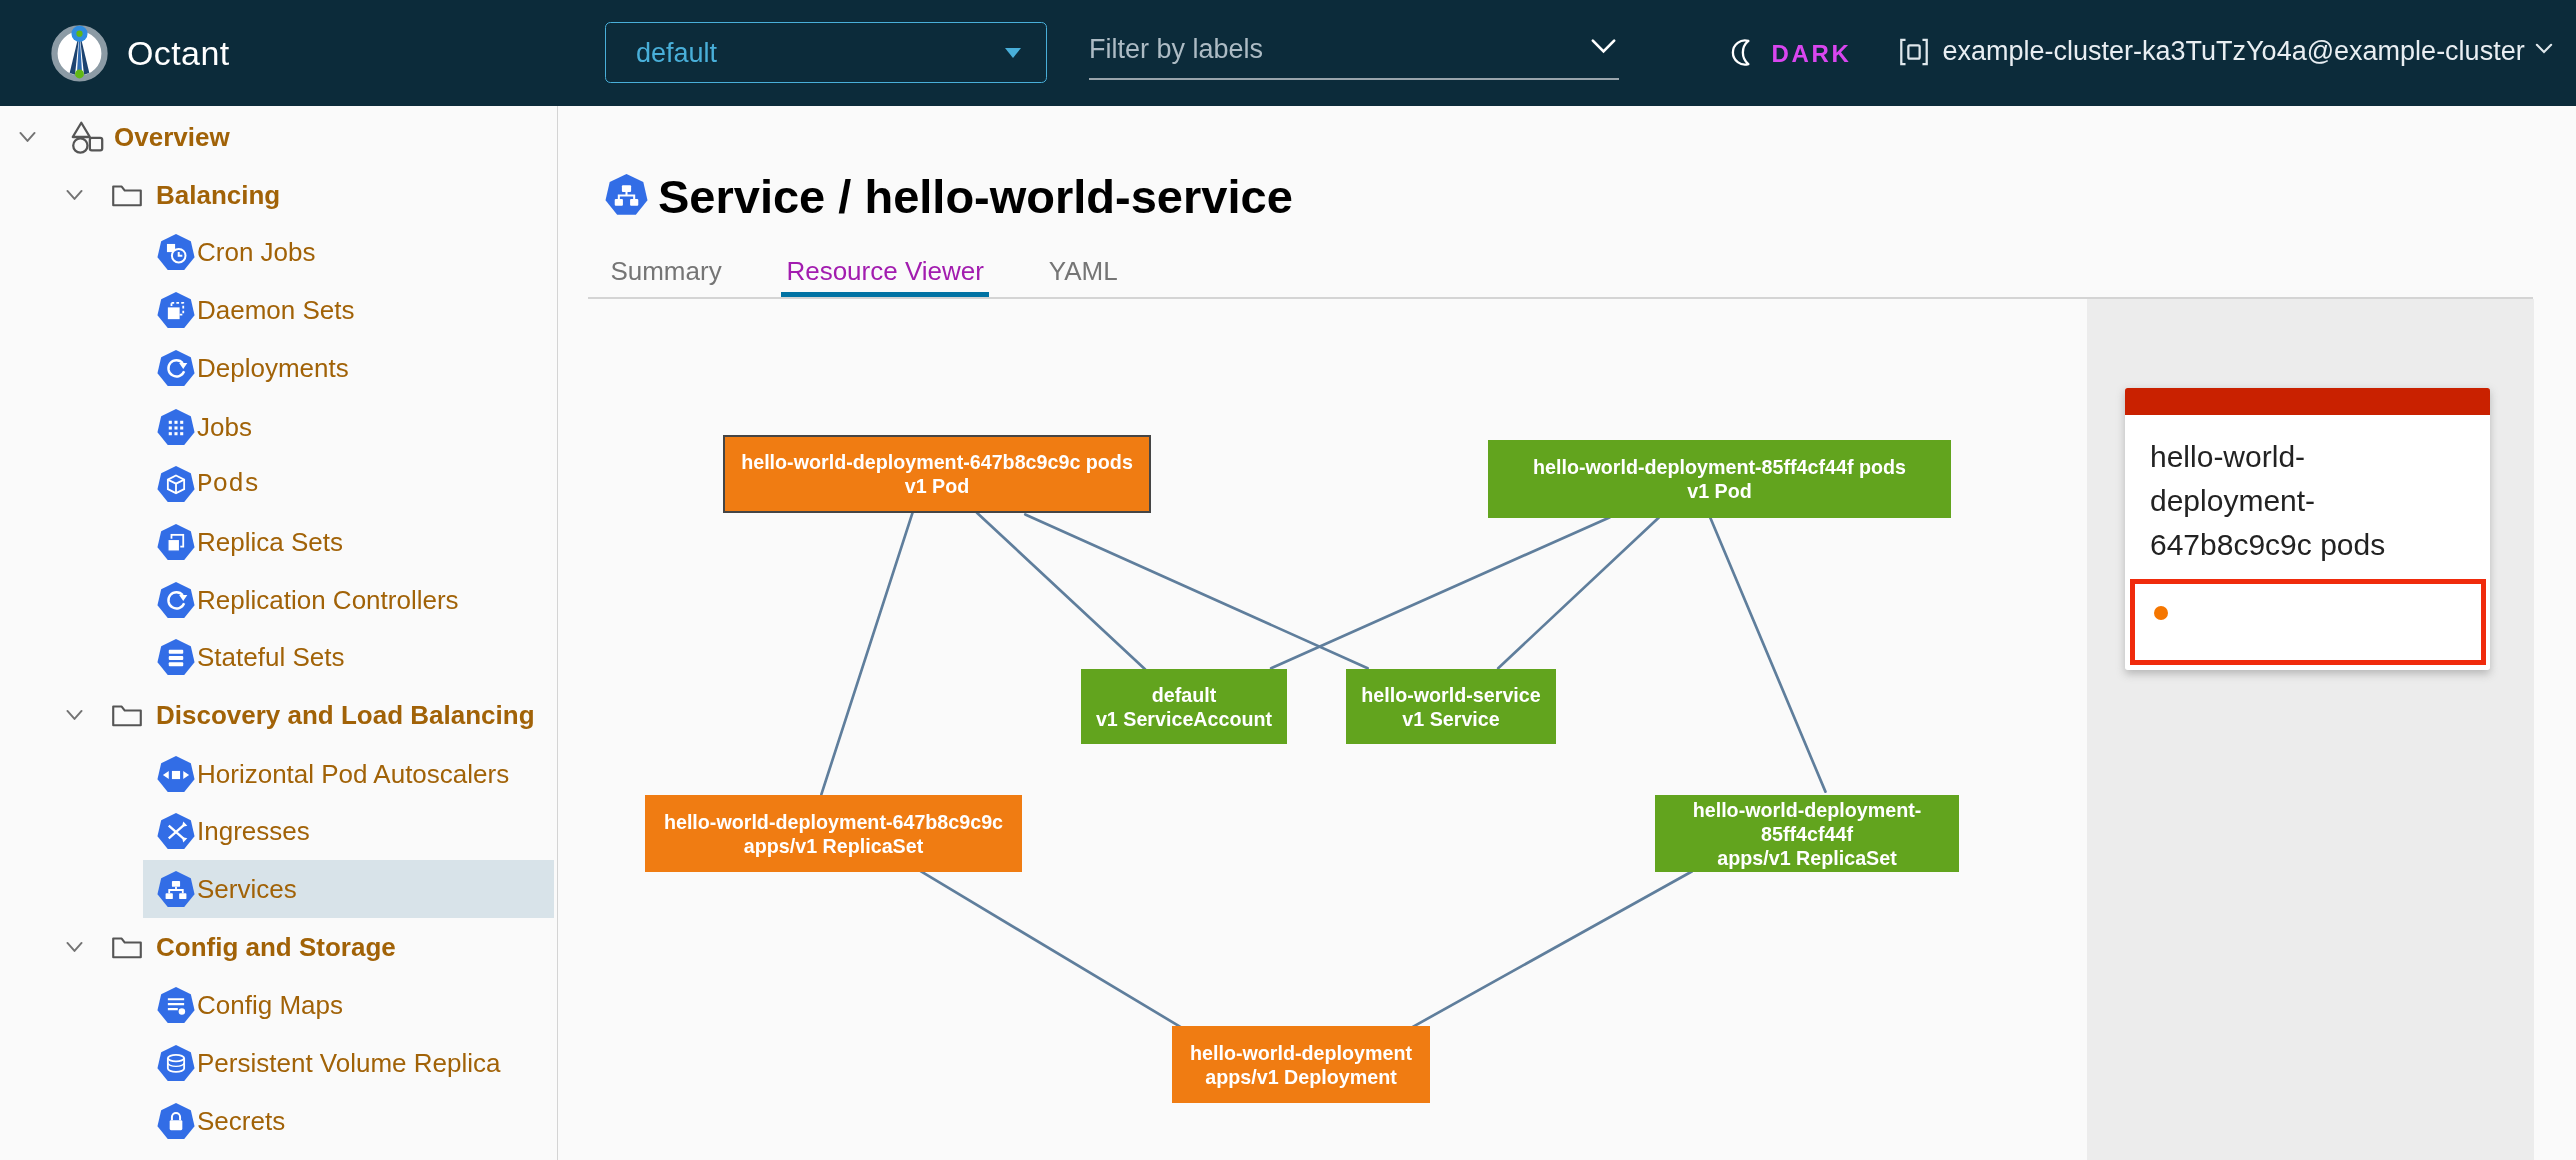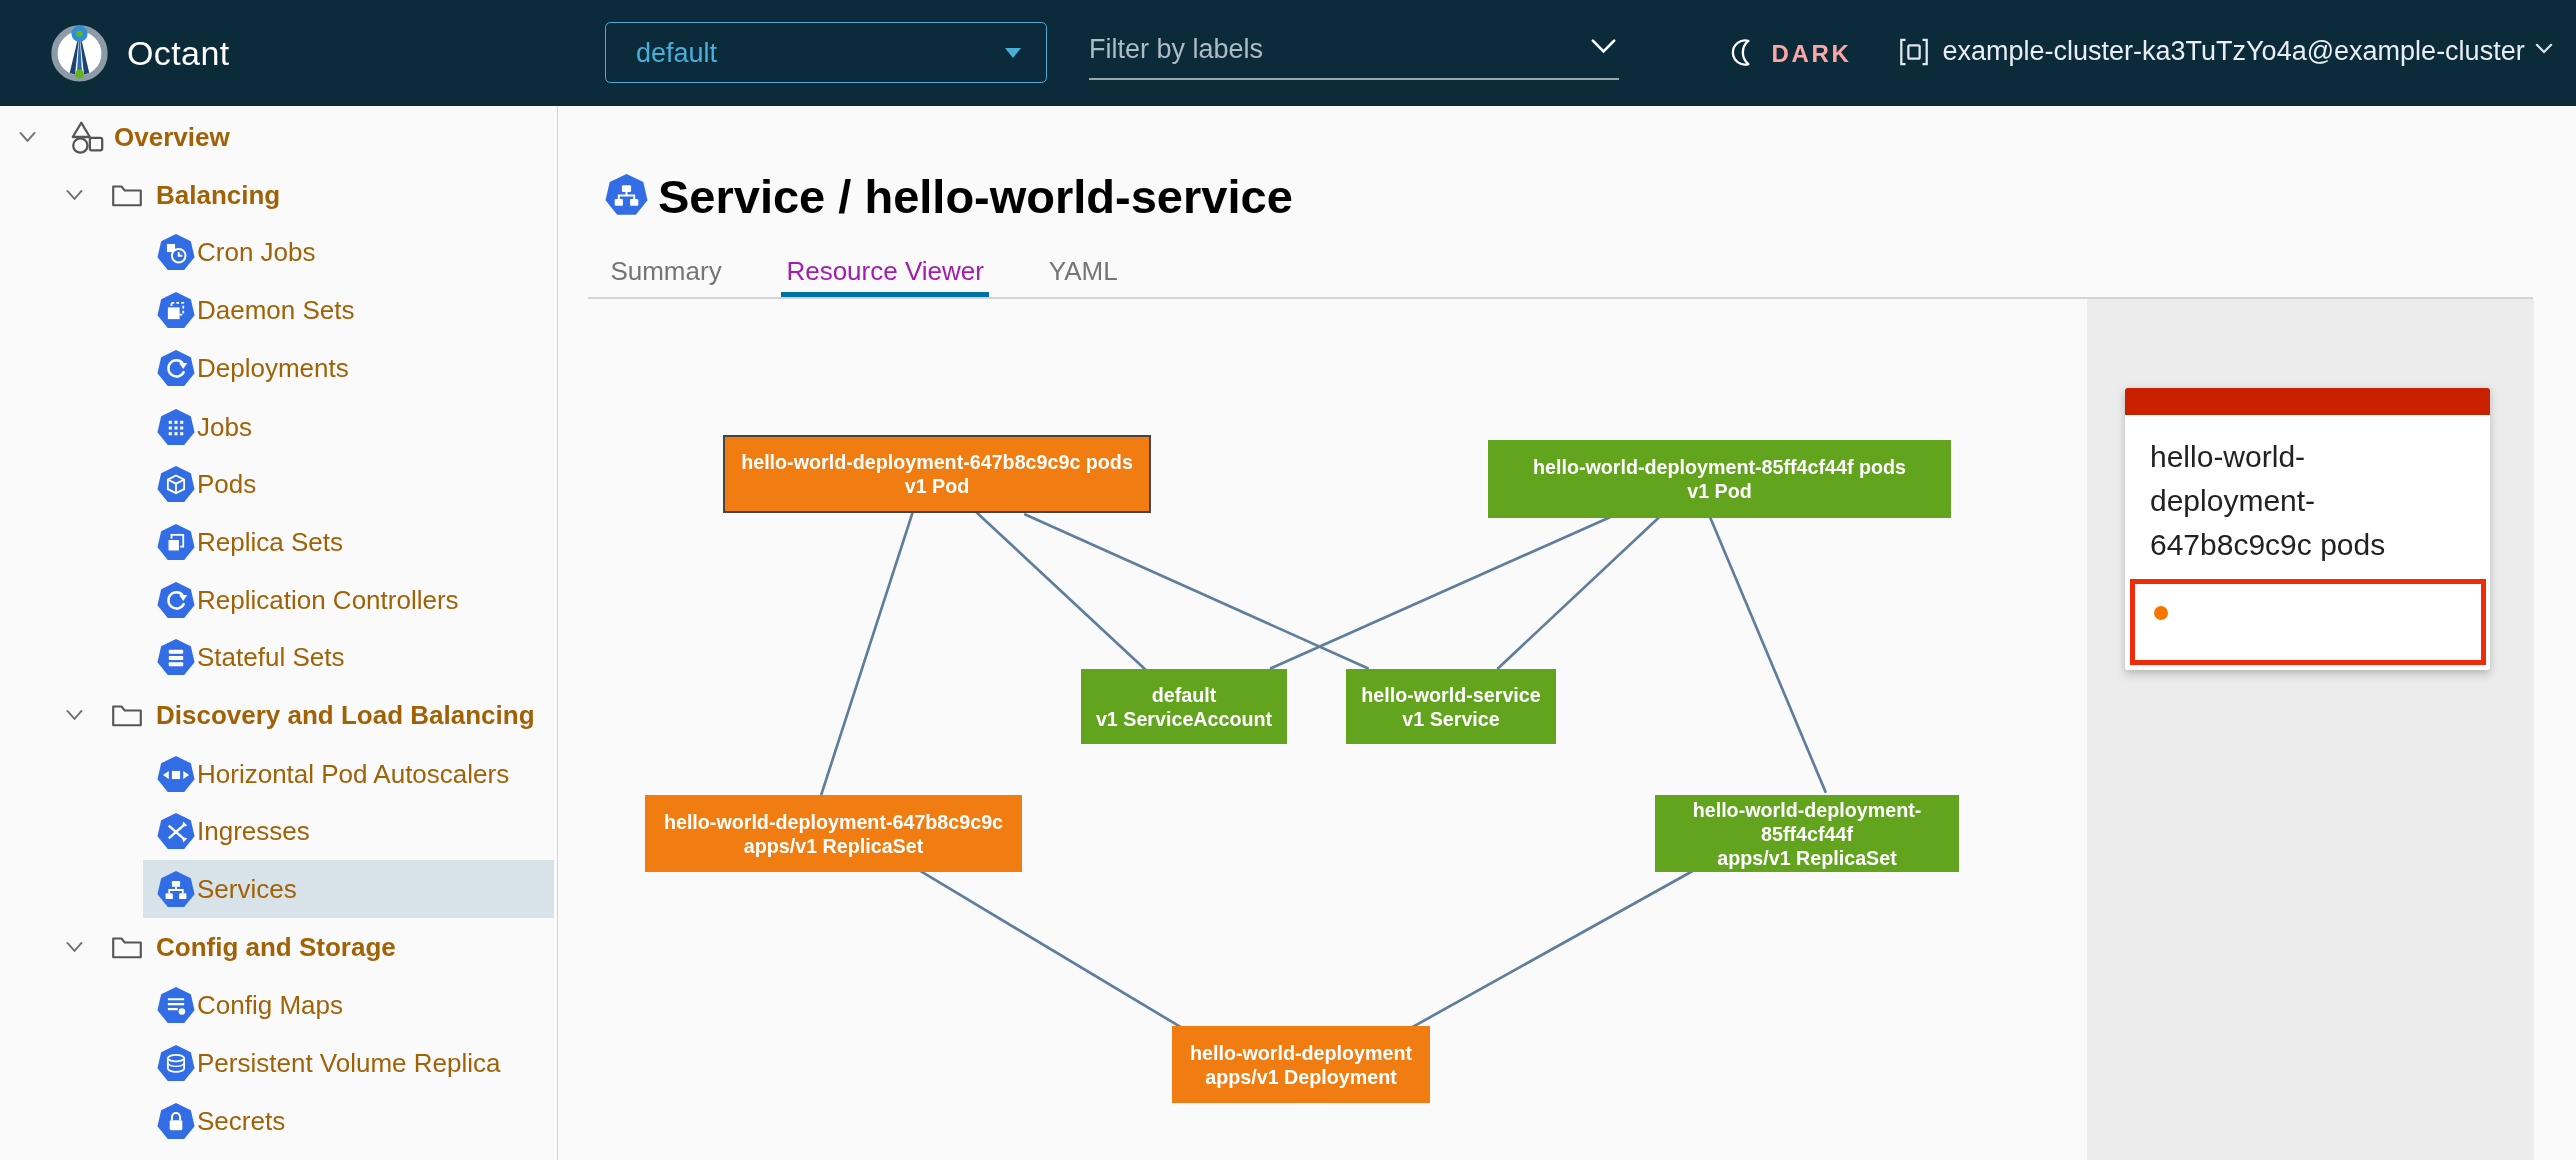--- a/index.html
+++ b/index.html
@@ -16,21 +16,21 @@
   .ns-caret { position:absolute; right:25px; top:25px; width:0; height:0;
               border-left:8px solid transparent; border-right:8px solid transparent;
               border-top:10.7px solid #49afd9; }
   .filter-wrap { position:absolute; left:1089px; top:27px; width:530px; height:54px; }
   .filter-input { position:absolute; left:0; top:7.2px; width:483px; background:transparent; border:none;
                   outline:none; font-size:27px; color:#adbbc4; font-family:inherit; }
   .filter-input::placeholder { color:#adbbc4; opacity:1; }
   .filter-underline { position:absolute; left:0; top:51px; width:530px; height:1.8px; background:#9aa5ac; }
   .filter-chevron { position:absolute; right:1.8px; top:10.7px; }
   .dark-toggle { position:absolute; left:1730px; top:38px; display:flex; align-items:center; cursor:pointer; }
-  .dark-label { font-size:24px; font-weight:bold; letter-spacing:2.7px; color:#fca5a5; margin-left:12.5px; }
+  .dark-label { font-size:24px; font-weight:bold; letter-spacing:2.7px; color:#d946ef; margin-left:12.5px; }
   .cluster-wrap { position:absolute; left:1898px; top:36px; display:flex; align-items:flex-start; cursor:pointer; }
   .cluster-label { font-size:27px; color:#e9eef2; margin-left:12.5px; }
   .cluster-chevron { margin-left:10.7px; margin-top:5.4px; }
 
   
   .sidebar { position:absolute; left:0; top:106px; width:558px; height:1055px;
              background:#fafafa; border-right:1.8px solid #d4d4d4; }
   .srow { position:absolute; left:0; width:556px; height:58px; cursor:pointer; }
   .srow-bg { position:absolute; left:143px; right:1.8px; top:0; bottom:0; background:#d8e3e9; }
   .s-chev { position:absolute; top:17px; }
@@ -180,21 +180,21 @@
               <rect x="13" y="19.3" width="3.4" height="3.4"></rect>
               <rect x="19.3" y="19.3" width="3.4" height="3.4"></rect>
               <rect x="25.6" y="19.3" width="3.4" height="3.4"></rect>
               <rect x="13" y="25.6" width="3.4" height="3.4"></rect>
               <rect x="19.3" y="25.6" width="3.4" height="3.4"></rect>
               <rect x="25.6" y="25.6" width="3.4" height="3.4"></rect>
             </g>
           </svg></span>
         <span class="slabel " style="left:197px">Jobs</span>
       </div>
-      <div class="srow" style="top: 349px;">
+      <div class="srow" style="top: 349px; font-family: Liberation Mono, monospace;">
         <span class="s-icon" style="left:157px; top:10.7px; width:38px; height:38px"><svg viewBox="0 0 42 42" width="100%" height="100%">
  <polygon points="21,0 37.4,7.9 41.5,25.7 30.1,39.9 11.9,39.9 0.5,25.7 4.6,7.9" fill="#326de6"></polygon>
             <polygon points="21,10.5 30,15 30,25.5 21,30 12,25.5 12,15" stroke="#ffffff" stroke-width="2" fill="none"></polygon>
             <path d="M12 15 L21 19.5 L30 15 M21 19.5 V30" stroke="#ffffff" stroke-width="2" fill="none"></path>
           </svg></span>
         <span class="slabel " style="left:197px">Pods</span>
       </div>
       <div class="srow" style="top: 407px;">
         <span class="s-icon" style="left:157px; top:10.7px; width:38px; height:38px"><svg viewBox="0 0 42 42" width="100%" height="100%">
  <polygon points="21,0 37.4,7.9 41.5,25.7 30.1,39.9 11.9,39.9 0.5,25.7 4.6,7.9" fill="#326de6"></polygon>

